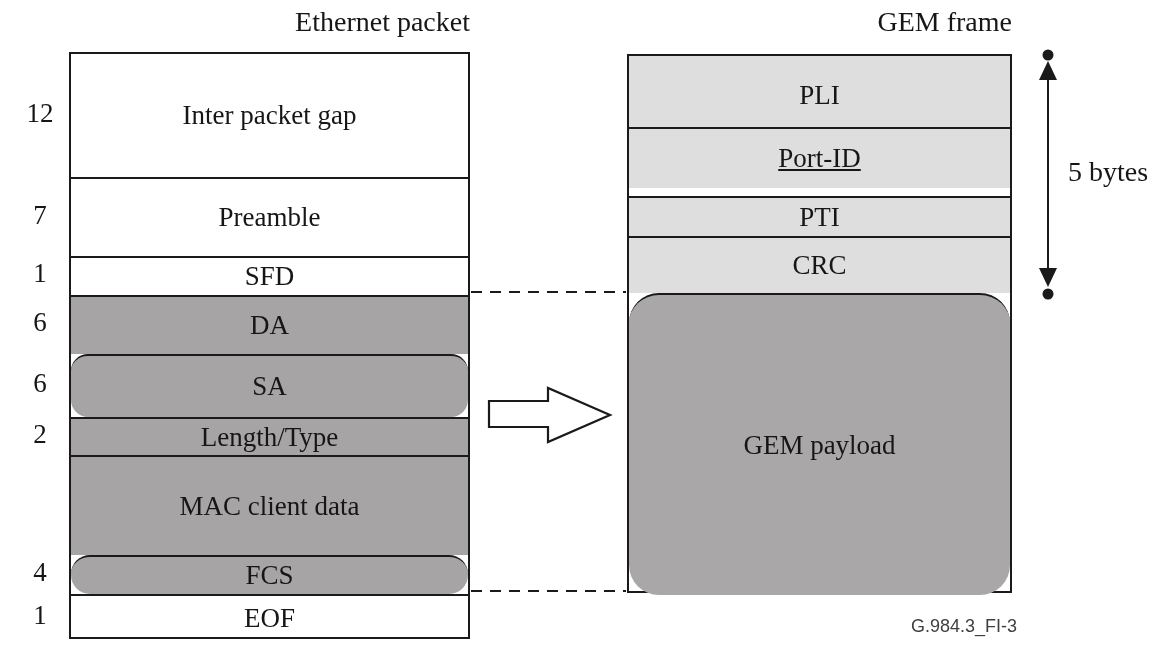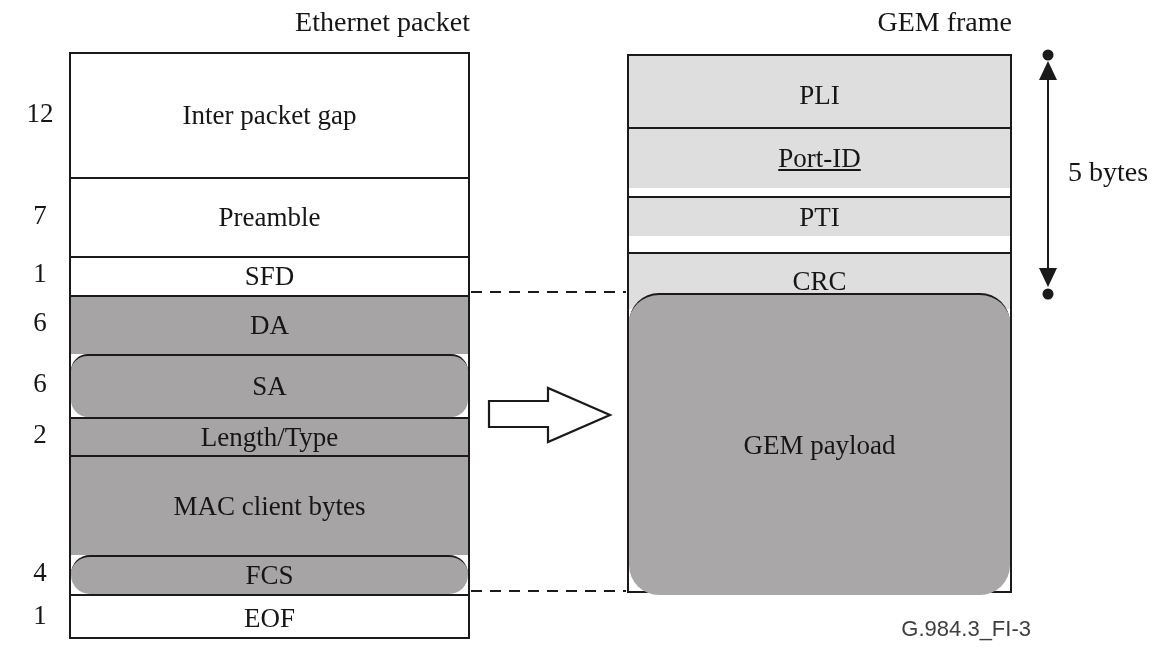--- a/index.html
+++ b/index.html
@@ -42,23 +42,23 @@
     font-size:27px;
   }
   .sizelabel {
     position:absolute;
     left:1068px; top:156px;
     font-size:28px;
     white-space:nowrap;
   }
   .caption {
     position:absolute;
-    top:616px; right:132px;
+    top:616px; right:146px;
     font-family:"Liberation Sans", sans-serif;
-    font-size:22px;
+    font-size:18px;
     color:#3f3f3f;
     white-space:nowrap;
   }
   .overlay {
     position:absolute; left:0; top:0;
     width:1163px; height:657px;
     pointer-events:none;
   }
 </style>
 </head>
@@ -91,41 +91,41 @@
     <div class="row shaded" style="top:241px; height:59px;">
       <span>DA</span>
     </div>
     <div class="row shaded" style="top:300px; height:63px;border-radius:17px;">
       <span>SA</span>
     </div>
     <div class="row shaded" style="top:363px; height:38px;">
       <span>Length/Type</span>
     </div>
     <div class="row shaded" style="top:401px; height:100px;">
-      <span>MAC client bytes</span>
+      <span>MAC client data</span>
     </div>
     <div class="row shaded" style="top:501px; height:39px;border-radius:19px;">
       <span>FCS</span>
     </div>
     <div class="row" style="top:540px; height:47px;">
       <span>EOF</span>
     </div>
   </div>
 
   <div class="stack" style="left:627px; top:54px; width:385px; height:539px;">
     <div class="row first light" style="top:0; height:79px;">
       <span>PLI</span>
     </div>
     <div class="row light" style="top:71px; height:61px;text-decoration:underline;">
       <span>Port-ID</span>
     </div>
     <div class="row light" style="top:140px; height:40px;">
       <span>PTI</span>
     </div>
-    <div class="row light" style="top:196px; height:57px;">
+    <div class="row light" style="top:180px; height:57px;">
       <span>CRC</span>
     </div>
     <div class="row payload" style="top:237px; height:302px;">
       <span>GEM payload</span>
     </div>
   </div>
 
   <svg class="overlay" viewBox="0 0 1163 657">
     <line x1="471" y1="292" x2="626" y2="292" stroke="#1a1a1a" stroke-width="2" stroke-dasharray="11 8"></line>
     <line x1="471" y1="591" x2="626" y2="591" stroke="#1a1a1a" stroke-width="2" stroke-dasharray="11 8"></line>

